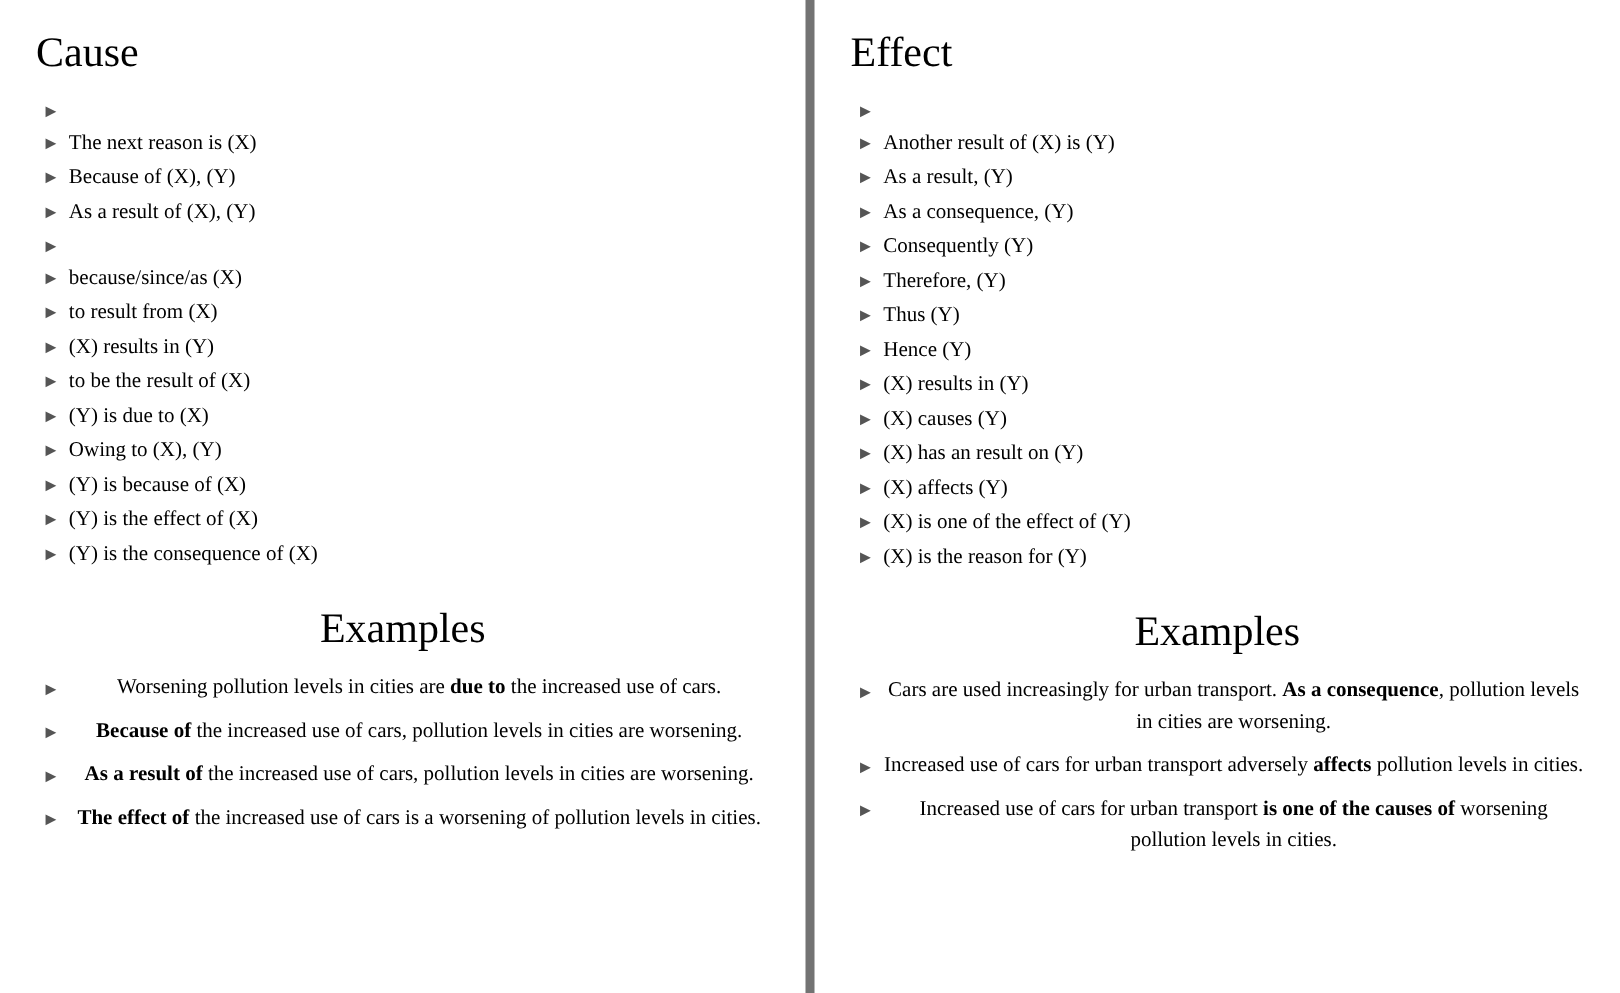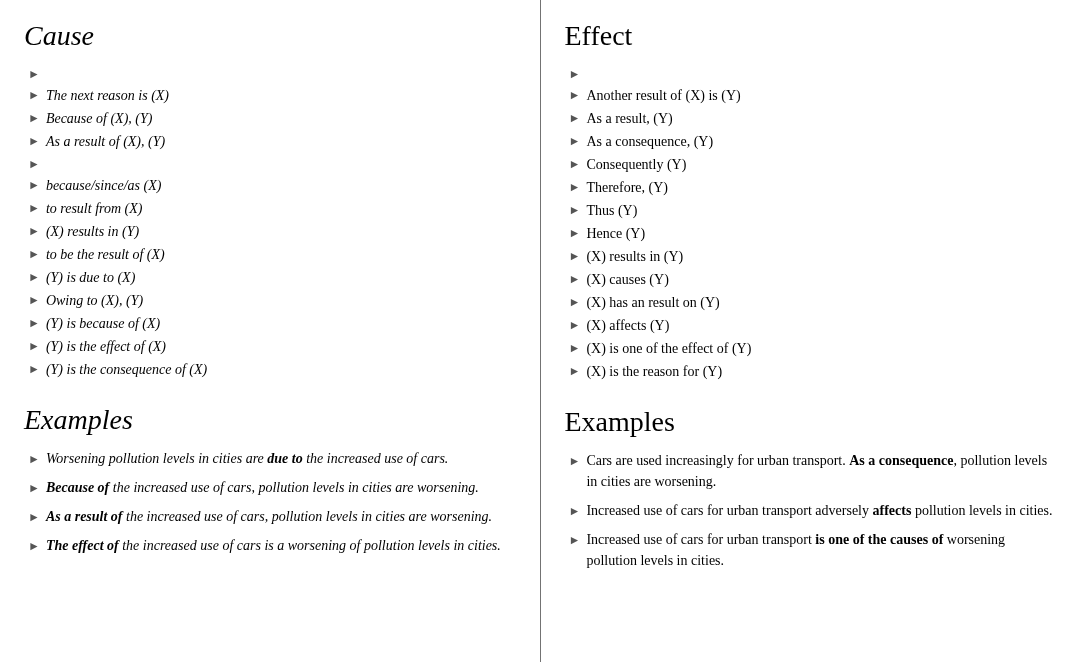--- a/index.html
+++ b/index.html
@@ -22,22 +22,21 @@
       width: 100%;
       min-height: 662px;
     }
 
     .column {
       flex: 1;
       padding: 20px 24px;
     }
 
     .column-left {
-      border-right: 1px solid #737373;
-      font-style: italic;
+      border-right: 6px solid #737373;
     }
 
     .section-title {
       font-family: Georgia, serif;
       font-size: 28px;
       font-weight: normal;
       margin-bottom: 12px;
       color: #000;
     }
 
@@ -62,20 +61,21 @@
     ul.phrase-list li .arrow {
       color: #555;
       margin-right: 6px;
       margin-top: 1px;
       font-size: 12px;
       flex-shrink: 0;
     }
 
     .examples-section {
       margin-top: 16px;
+      text-align: center;
     }
 
     ul.example-list {
       list-style: none;
       padding: 0;
       margin: 0 0 0 4px;
     }
 
     ul.example-list li {
       display: flex;

